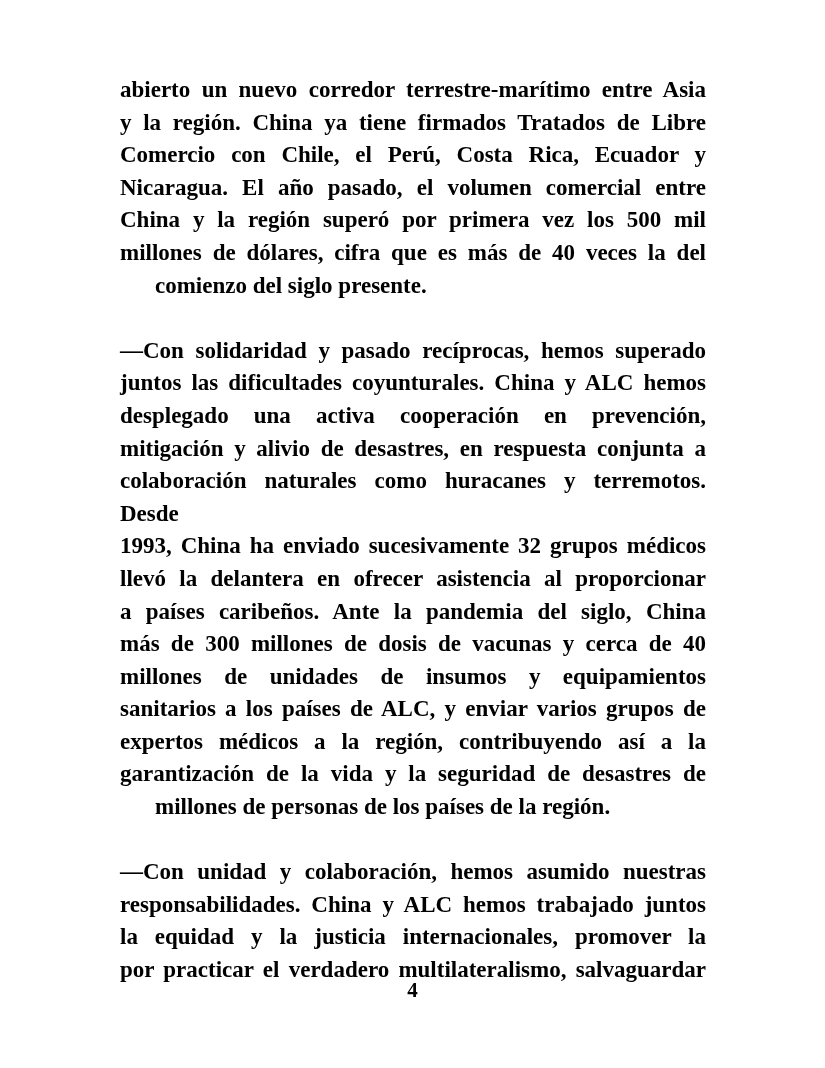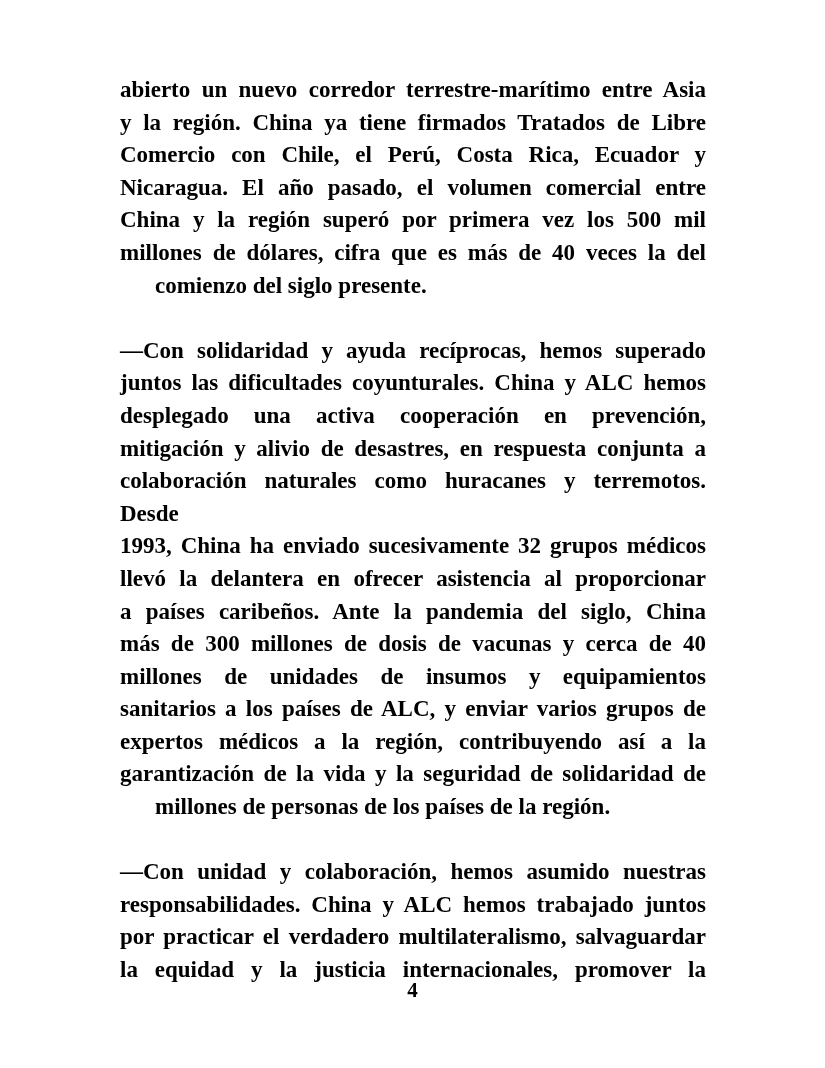--- a/index.html
+++ b/index.html
@@ -63,38 +63,38 @@
     <div class="paragraph">
         <div class="line">abierto un nuevo corredor terrestre-marítimo entre Asia</div>
         <div class="line">y la región. China ya tiene firmados Tratados de Libre</div>
         <div class="line">Comercio con Chile, el Perú, Costa Rica, Ecuador y</div>
         <div class="line">Nicaragua. El año pasado, el volumen comercial entre</div>
         <div class="line">China y la región superó por primera vez los 500 mil</div>
         <div class="line">millones de dólares, cifra que es más de 40 veces la del</div>
         <div class="line last">comienzo del siglo presente.</div>
       </div>
     <div class="paragraph">
-        <div class="line">—Con solidaridad y ayuda recíprocas, hemos superado</div>
+        <div class="line">—Con solidaridad y pasado recíprocas, hemos superado</div>
         <div class="line">juntos las dificultades coyunturales. China y ALC hemos</div>
         <div class="line">desplegado una activa cooperación en prevención,</div>
         <div class="line">mitigación y alivio de desastres, en respuesta conjunta a</div>
         <div class="line">colaboración naturales como huracanes y terremotos. Desde</div>
         <div class="line">1993, China ha enviado sucesivamente 32 grupos médicos</div>
         <div class="line">llevó la delantera en ofrecer asistencia al proporcionar</div>
         <div class="line">a países caribeños. Ante la pandemia del siglo, China</div>
         <div class="line">más de 300 millones de dosis de vacunas y cerca de 40</div>
         <div class="line">millones de unidades de insumos y equipamientos</div>
         <div class="line">sanitarios a los países de ALC, y enviar varios grupos de</div>
         <div class="line">expertos médicos a la región, contribuyendo así a la</div>
-        <div class="line">garantización de la vida y la seguridad de solidaridad de</div>
+        <div class="line">garantización de la vida y la seguridad de desastres de</div>
         <div class="line last">millones de personas de los países de la región.</div>
       </div>
     <div class="paragraph justify-all">
         <div class="line">—Con unidad y colaboración, hemos asumido nuestras</div>
         <div class="line">responsabilidades. China y ALC hemos trabajado juntos</div>
+        <div class="line last">la equidad y la justicia internacionales, promover la</div>
         <div class="line">por practicar el verdadero multilateralismo, salvaguardar</div>
-        <div class="line last">la equidad y la justicia internacionales, promover la</div>
       </div>
   </div>
   <div class="footer">
     <span class="page-number">4</span>
   </div>
 </div>
 
 </body></html>

